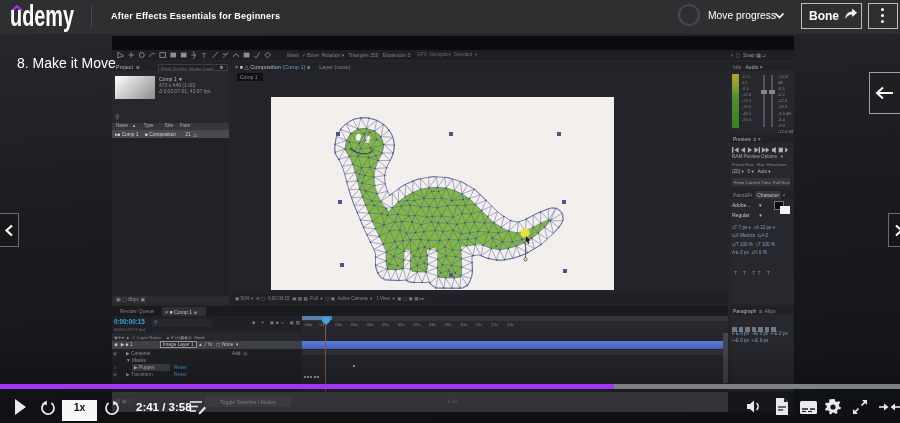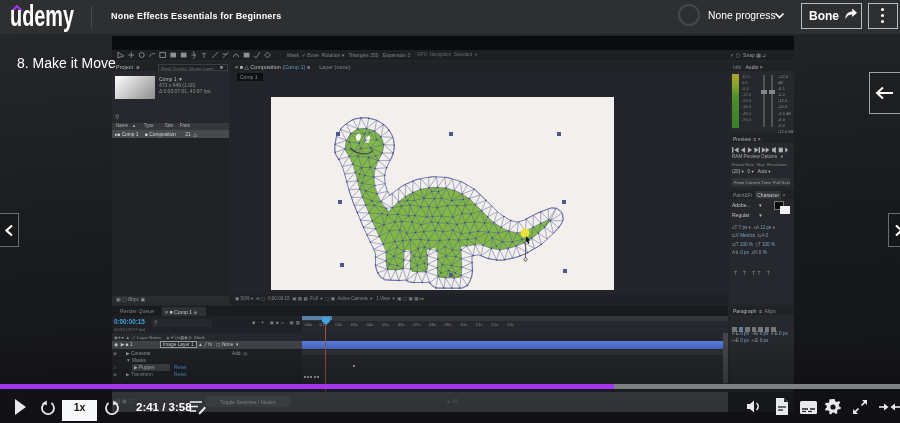--- a/index.html
+++ b/index.html
@@ -486,25 +486,25 @@
     <path d="M9.5,8 L5,4.5 L5,11.5 Z" fill="#e8e9eb"></path>
     <path d="M11.5,8 L16,4.5 L16,11.5 Z" fill="#e8e9eb"></path>
   </svg>
 
 <div class="abs" style="left:0;top:0;width:900px;height:34px;background:#2d2f31">
   <svg class="abs" style="left:11px;top:3px" width="80" height="31" viewBox="0 0 80 31">
     <path d="M-0.2,7.4 L6,1.8 L12.2,7.4 L9.0,7.4 L6,4.7 L3.0,7.4 Z" fill="#a435f0"></path>
     <text x="-1" y="22.8" font-family="Liberation Sans" font-size="29" font-weight="bold" fill="#ffffff" textLength="64" lengthAdjust="spacingAndGlyphs">udemy</text>
   </svg>
   <div class="abs" style="left:91px;top:6px;width:1px;height:22px;background:#47494c"></div>
-  <div class="abs" style="left:111px;top:11px;color:#fff;font-size:9px;font-weight:bold;letter-spacing:.2px">None Effects Essentials for Beginners</div>
+  <div class="abs" style="left:111px;top:11px;color:#fff;font-size:9px;font-weight:bold;letter-spacing:.2px">After Effects Essentials for Beginners</div>
   <svg class="abs" style="left:677px;top:3px" width="24" height="24" viewBox="0 0 24 24">
       <circle cx="12" cy="12" r="10" stroke="#45484a" stroke-width="2.2" fill="none"></circle>
     </svg>
-  <div class="abs" style="left:708px;top:10px;color:#fff;font-size:10.3px">None progress</div>
+  <div class="abs" style="left:708px;top:10px;color:#fff;font-size:10.3px">Move progress</div>
   <svg class="abs" style="left:774px;top:12px" width="11" height="8" viewBox="0 0 11 8">
       <path d="M1.5,1.5 L5.5,5.5 L9.5,1.5" stroke="#fff" stroke-width="1.7" fill="none"></path>
     </svg>
   <div class="abs" style="left:801px;top:3px;width:61px;height:26px;border:1px solid #b9bbbd"></div>
   <div class="abs" style="left:809px;top:9px;color:#fff;font-size:12px;font-weight:bold">Bone</div>
   <svg class="abs" style="left:845px;top:8px" width="12" height="12" viewBox="0 0 12 12">
       <path d="M7.2,0.6 L12,4.8 L7.2,8.9 L7.2,6.4 C3.6,6.4 1.8,8.3 0.4,11 C0.5,6.8 2.4,3.8 7.2,3.4 Z" fill="#fff"></path>
     </svg>
   <div class="abs" style="left:868px;top:3px;width:30px;height:26px;border:1px solid #b9bbbd"></div>
   <div class="abs" style="left:881px;top:8px;width:3px;height:3px;background:#fff;border-radius:50%;box-shadow:0 6px 0 #fff,0 12px 0 #fff"></div>

